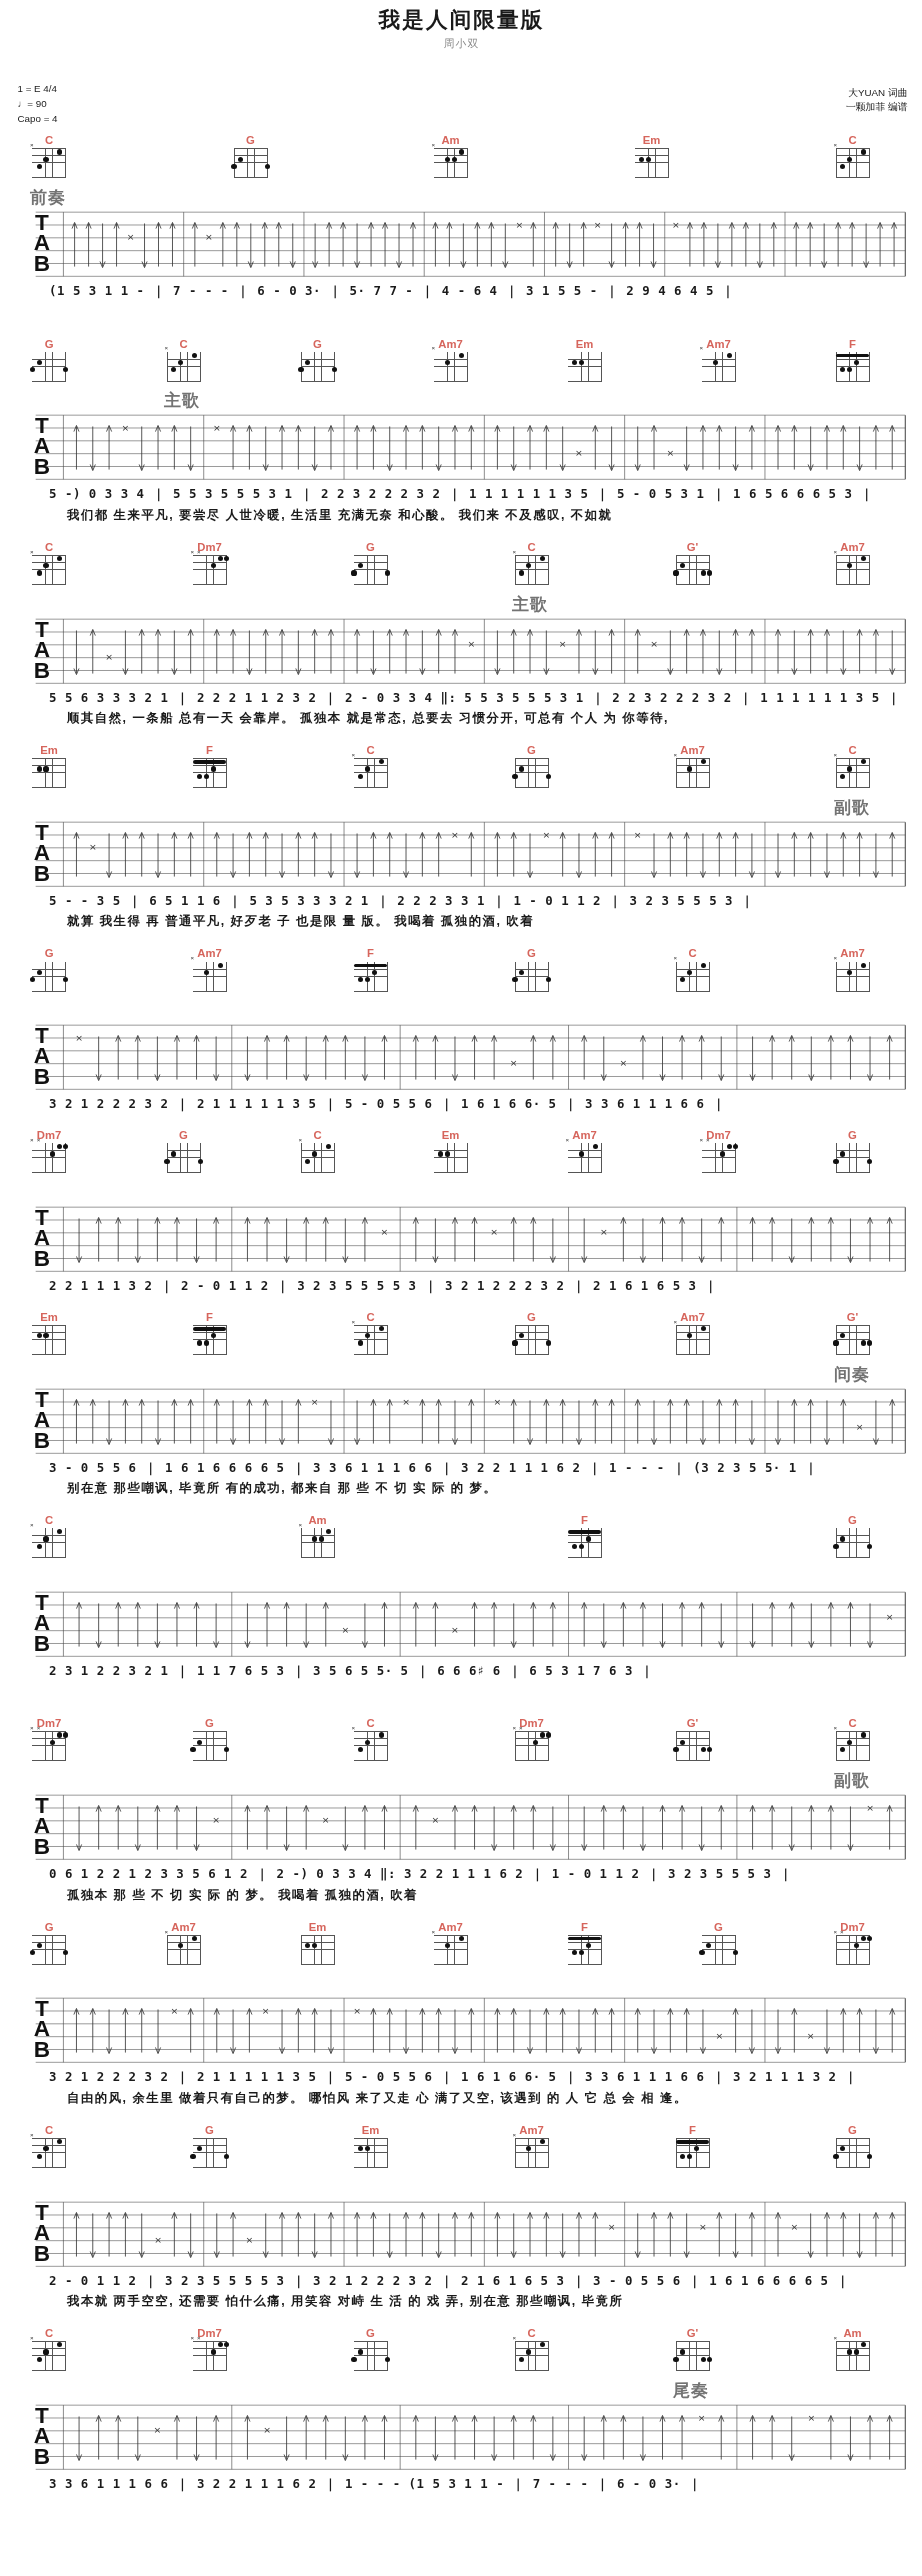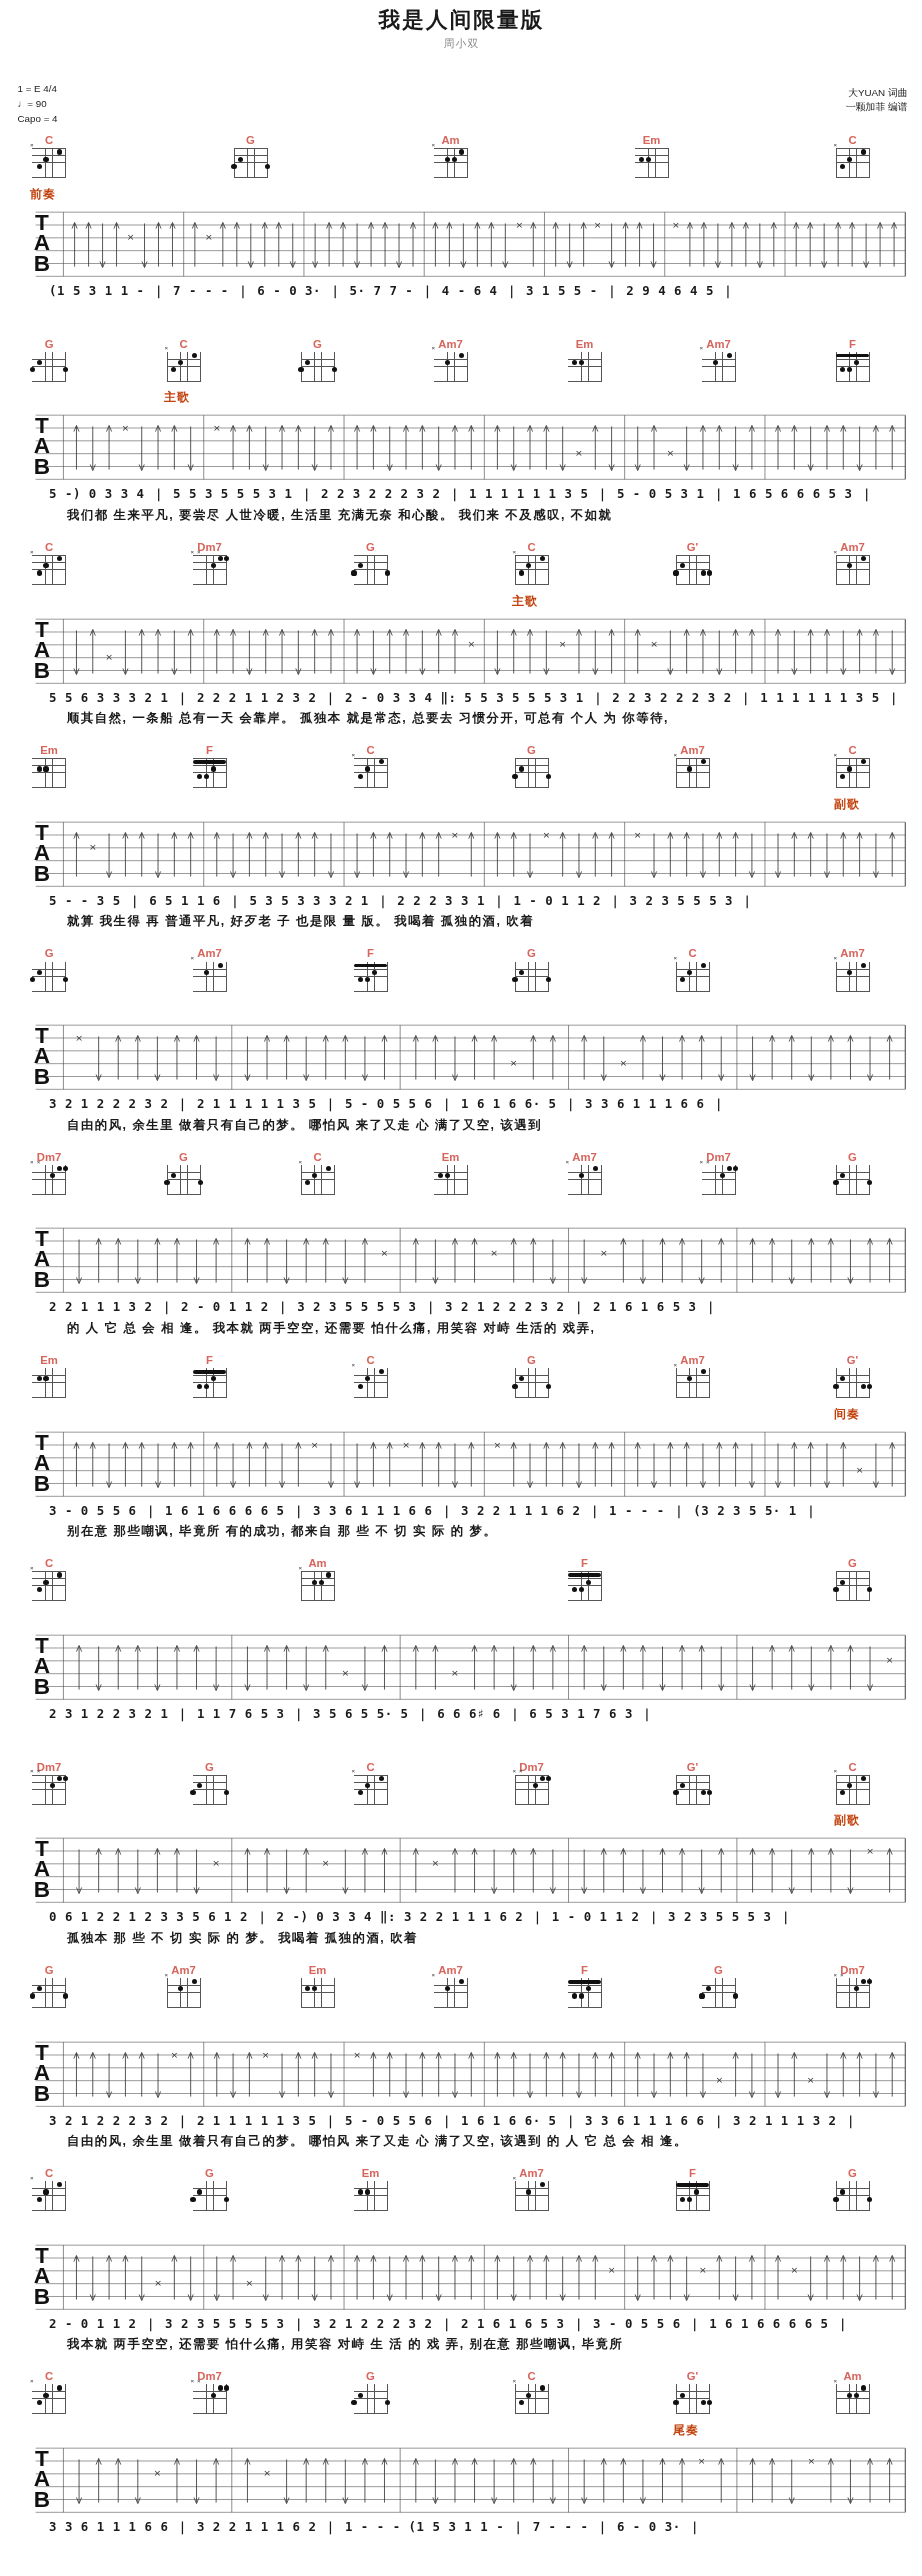--- a/index.html
+++ b/index.html
@@ -19,21 +19,21 @@
   .chord-name{font-size:11.3px;font-weight:bold;}
   .grid-wrap{position:relative;width:34px;height:30px;margin:2.1px auto 0 auto;}
   .grid{position:absolute;left:0;top:0;width:33px;height:29px;
     background:
       repeating-linear-gradient(to right,#555 0,#555 0.5px,transparent 0.5px,transparent 6.7px),
       repeating-linear-gradient(to bottom,#555 0,#555 0.5px,transparent 0.5px,transparent 7.2px);
     border-right:0.5px solid #555;border-bottom:0.5px solid #555;}
   .dot{position:absolute;width:5.2px;height:5.2px;border-radius:50%;background:#111;}
   .mute{position:absolute;top:-7.2px;font-size:6.2px;color:#333;}
   .barre{position:absolute;height:3.6px;border-radius:2.1px;background:#111;left:0;width:33px;top:2.1px;}
-  .section-label{position:absolute;font-size:12px;font-weight:bold;color:#c2410c;letter-spacing:1px;}
+  .section-label{position:absolute;font-size:17px;font-weight:bold;color:#737373;letter-spacing:1px;}
   .staff-wrap{position:relative;height:77px;}
   .jianpu{padding-left:49px;font-family:"DejaVu Sans Mono","Liberation Mono",monospace;
     font-size:12.4px;font-weight:bold;letter-spacing:0.5px;height:20.6px;white-space:nowrap;}
   .lyrics{padding-left:67px;font-size:12.4px;font-weight:bold;letter-spacing:1.5px;height:21.6px;white-space:nowrap;}
 </style>
 </head>
 <body>
 
 <div class="header">
   <div class="title">我是人间限量版</div>
@@ -689,21 +689,20 @@
           <path d="M 1462.5116279069769 34 L 1462.5116279069769 118 M 1457.5116279069769 108 L 1462.5116279069769 120 L 1467.5116279069769 108" stroke="#333" stroke-width="1.6" fill="none"></path>
           <path d="M 1500.6511627906978 118 L 1500.6511627906978 34 M 1495.6511627906978 44 L 1500.6511627906978 32 L 1505.6511627906978 44" stroke="#333" stroke-width="1.6" fill="none"></path>
           <path d="M 1538.7906976744187 118 L 1538.7906976744187 34 M 1533.7906976744187 44 L 1538.7906976744187 32 L 1543.7906976744187 44" stroke="#333" stroke-width="1.6" fill="none"></path>
           <path d="M 1576.9302325581396 34 L 1576.9302325581396 118 M 1571.9302325581396 108 L 1576.9302325581396 120 L 1581.9302325581396 108" stroke="#333" stroke-width="1.6" fill="none"></path>
           <path d="M 1615.0697674418604 118 L 1615.0697674418604 34 M 1610.0697674418604 44 L 1615.0697674418604 32 L 1620.0697674418604 44" stroke="#333" stroke-width="1.6" fill="none"></path>
           <path d="M 1653.2093023255813 118 L 1653.2093023255813 34 M 1648.2093023255813 44 L 1653.2093023255813 32 L 1658.2093023255813 44" stroke="#333" stroke-width="1.6" fill="none"></path>
           <path d="M 1691.3488372093025 34 L 1691.3488372093025 118 M 1686.3488372093025 108 L 1691.3488372093025 120 L 1696.3488372093025 108" stroke="#333" stroke-width="1.6" fill="none"></path>
           <path d="M 1729.4883720930234 118 L 1729.4883720930234 34 M 1724.4883720930234 44 L 1729.4883720930234 32 L 1734.4883720930234 44" stroke="#333" stroke-width="1.6" fill="none"></path>
         </svg></div>
       <div class="jianpu">3 2 1 2 2 2 3 2 ｜ 2 1 1 1 1 1 3 5 ｜ 5 - 0 5 5 6 ｜ 1 6 1 6 6· 5 ｜ 3 3 6 1 1 1 6 6 ｜</div>
-      <div class="lyrics">自由的风, 余生里 做着只有自己的梦。 哪怕风 来了又走 心 满了又空, 该遇到</div>
     </div>
     <div class="system">
       <div class="chord-row">
         <div class="chord" style="left: 20.6px; top: 9.3px;">
           <div class="chord-name" style="color: rgb(214, 101, 92);">Dm7</div>
           <div class="grid-wrap">
             <div class="grid"></div>
             <div class="dot" style="left: 18px; top: 8.2px;"></div>
             <div class="dot" style="left: 25px; top: 1px;"></div>
             <div class="dot" style="left: 31px; top: 1px;"></div>
@@ -819,21 +818,20 @@
           <path d="M 1462.5116279069769 118 L 1462.5116279069769 34 M 1457.5116279069769 44 L 1462.5116279069769 32 L 1467.5116279069769 44" stroke="#333" stroke-width="1.6" fill="none"></path>
           <path d="M 1500.6511627906978 118 L 1500.6511627906978 34 M 1495.6511627906978 44 L 1500.6511627906978 32 L 1505.6511627906978 44" stroke="#333" stroke-width="1.6" fill="none"></path>
           <path d="M 1538.7906976744187 34 L 1538.7906976744187 118 M 1533.7906976744187 108 L 1538.7906976744187 120 L 1543.7906976744187 108" stroke="#333" stroke-width="1.6" fill="none"></path>
           <path d="M 1576.9302325581396 118 L 1576.9302325581396 34 M 1571.9302325581396 44 L 1576.9302325581396 32 L 1581.9302325581396 44" stroke="#333" stroke-width="1.6" fill="none"></path>
           <path d="M 1615.0697674418604 118 L 1615.0697674418604 34 M 1610.0697674418604 44 L 1615.0697674418604 32 L 1620.0697674418604 44" stroke="#333" stroke-width="1.6" fill="none"></path>
           <path d="M 1653.2093023255813 34 L 1653.2093023255813 118 M 1648.2093023255813 108 L 1653.2093023255813 120 L 1658.2093023255813 108" stroke="#333" stroke-width="1.6" fill="none"></path>
           <path d="M 1691.3488372093025 118 L 1691.3488372093025 34 M 1686.3488372093025 44 L 1691.3488372093025 32 L 1696.3488372093025 44" stroke="#333" stroke-width="1.6" fill="none"></path>
           <path d="M 1729.4883720930234 118 L 1729.4883720930234 34 M 1724.4883720930234 44 L 1729.4883720930234 32 L 1734.4883720930234 44" stroke="#333" stroke-width="1.6" fill="none"></path>
         </svg></div>
       <div class="jianpu">2 2 1 1 1 3 2 ｜ 2 - 0 1 1 2 ｜ 3 2 3 5 5 5 5 3 ｜ 3 2 1 2 2 2 3 2 ｜ 2 1 6 1 6 5 3 ｜</div>
-      <div class="lyrics">的 人 它 总 会 相 逢。 我本就 两手空空, 还需要 怕什么痛, 用笑容 对峙 生活的 戏弄,</div>
     </div>
     <div class="system">
       <div class="chord-row">
         <div class="chord" style="left: 20.6px; top: 9.3px;">
           <div class="chord-name" style="color: rgb(214, 101, 92);">Em</div>
           <div class="grid-wrap">
             <div class="grid"></div>
             <div class="dot" style="left: 4.6px; top: 8.2px;"></div>
             <div class="dot" style="left: 11.3px; top: 8.2px;"></div>
           </div>

